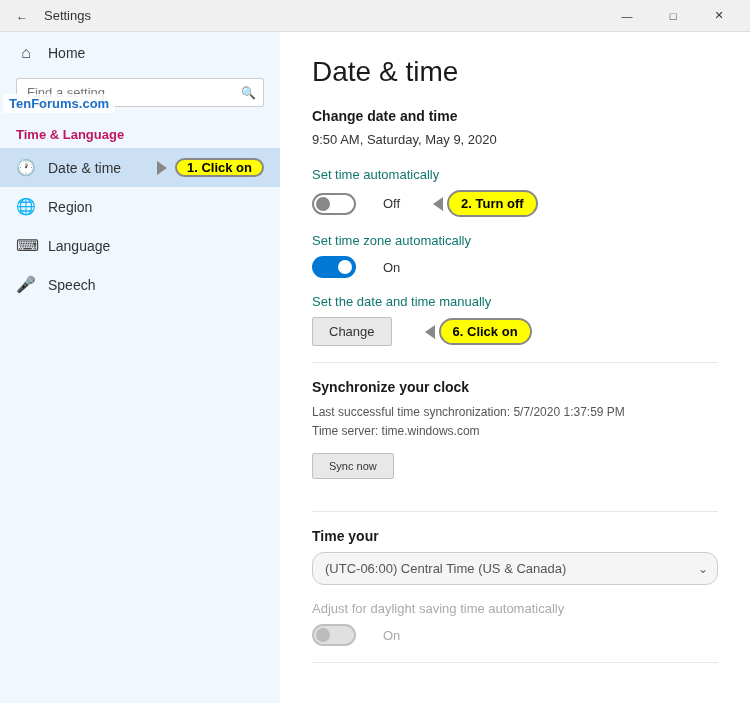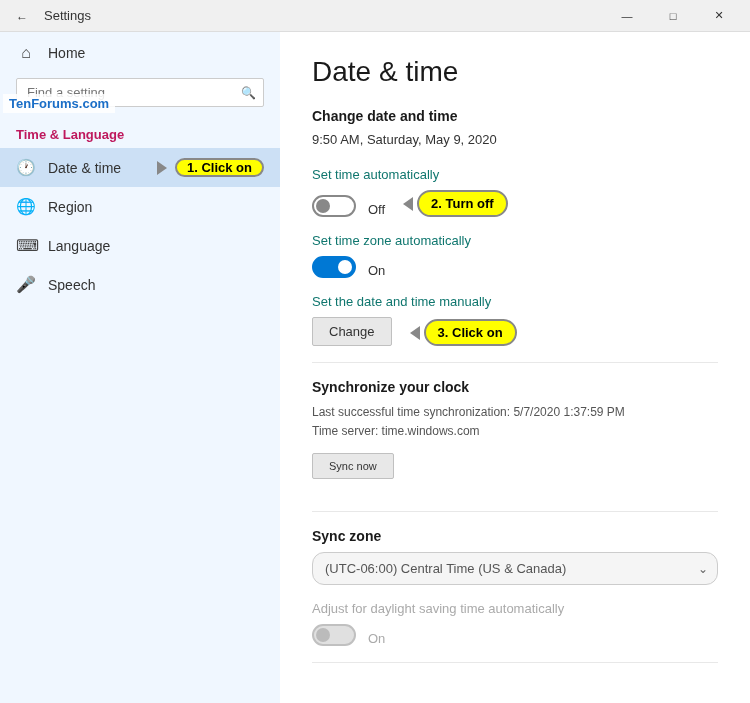--- a/index.html
+++ b/index.html
@@ -201,22 +201,22 @@
     }
 
     .setting-label {
       font-size: 13px;
       color: #0f766e;
       margin-bottom: 8px;
     }
 
     .toggle-row {
       display: flex;
-      align-items: flex-end;
-      gap: 12px;
+      align-items: center;
+      gap: 27px;
       position: relative;
     }
 
     
     .toggle {
       width: 44px;
       height: 22px;
       border-radius: 11px;
       border: 2px solid #888;
       background: #fff;
@@ -459,39 +459,39 @@
       </div>
 
       
       <div class="setting-row">
         <div class="setting-label">Set the date and time manually</div>
         <div class="toggle-row">
           <button class="change-btn">Change</button>
 
           <div style="display:flex;align-items:center;gap:4px;margin-left:6px;">
             <div class="arrow-left"></div>
-            <div class="annotation-bubble-inline">3. Click on</div>
+            <div class="annotation-bubble-inline">6. Click on</div>
           </div>
         </div>
       </div>
 
       <hr class="divider">
 
       
       <div class="section-header">Synchronize your clock</div>
       <div class="sync-info">
         <div>Last successful time synchronization: 5/7/2020 1:37:59 PM</div>
         <div>Time server: time.windows.com</div>
       </div>
       <button class="sync-btn">Sync now</button>
 
       <hr class="divider">
 
       
-      <div class="section-header">Sync zone</div>
+      <div class="section-header">Time your</div>
       <div class="dropdown-wrapper">
         <select class="dropdown-select">
           <option>(UTC-06:00) Central Time (US &amp; Canada)</option>
         </select>
         <span class="dropdown-arrow">⌄</span>
       </div>
 
       
       <div class="setting-row">
         <div class="disabled-label">Adjust for daylight saving time automatically</div>

